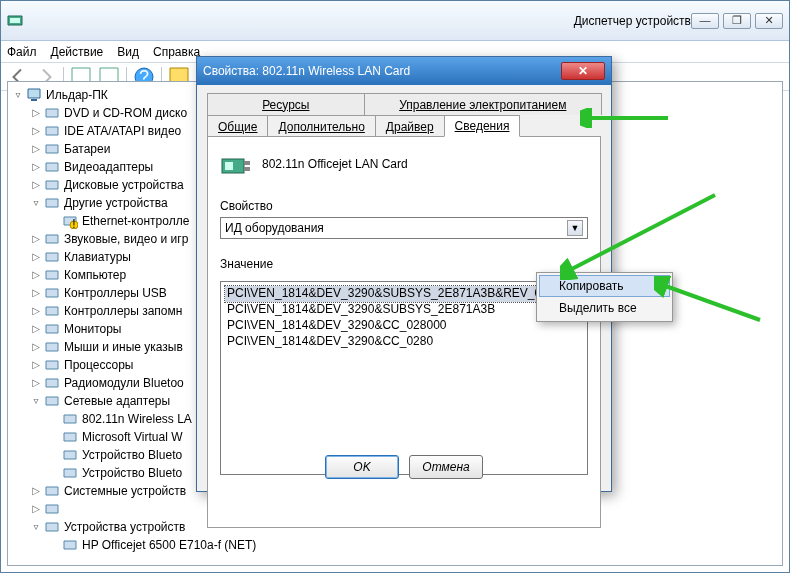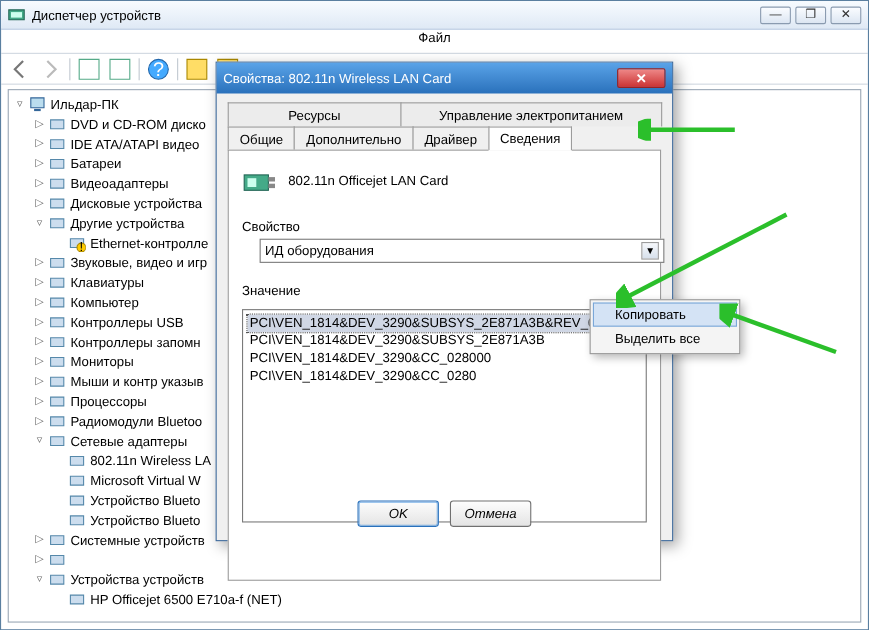--- a/index.html
+++ b/index.html
@@ -1,25 +1,25 @@
 <!DOCTYPE html>
 <html><head>
 <meta charset="utf-8">
 <style>
   * { box-sizing: border-box; font-family: "Segoe UI", Tahoma, sans-serif; font-size: 12px; }
   body { margin: 0; background: #fff; width: 790px; height: 573px; overflow: hidden; position: relative; }
 
   
   .dm-window { position: absolute; left: 0; top: 0; width: 790px; height: 573px; border: 1px solid #5a7fa0; background: #fff; }
-  .dm-titlebar { height: 26px; background: linear-gradient(#f7fbff,#dfe9f5); border-bottom: 1px solid #b0c4de; display:flex; align-items:center; padding:0 6px; }
+  .dm-titlebar { height: 40px; background: linear-gradient(#f7fbff,#dfe9f5); border-bottom: 1px solid #b0c4de; display:flex; align-items:center; padding:0 6px;text-align:right; }
   .dm-titlebar .ic { width:16px; height:16px; margin-right:6px; }
   .dm-titlebar .title { flex:1; color:#000; }
   .winbtns { display:flex; gap:4px; }
   .winbtn { width:28px; height:16px; border:1px solid #8a9bb0; border-radius:2px; background:linear-gradient(#fafcff,#dce6f2); display:flex; align-items:center; justify-content:center; font-size:11px; line-height:1; color:#333; }
-  .dm-menubar { height:22px; border-bottom:1px solid #d0d8e0; display:flex; align-items:center; padding:0 6px; gap:14px;flex-direction:column; }
+  .dm-menubar { height:22px; border-bottom:1px solid #d0d8e0; display:flex; align-items:center; padding:0 6px; gap:14px; }
   .dm-menubar span { color:#000; }
   .dm-toolbar { height:28px; border-bottom:1px solid #d0d8e0; display:flex; align-items:center; padding:0 4px; gap:2px; }
   .tbtn { width:26px; height:22px; border:1px solid transparent; display:flex; align-items:center; justify-content:center; }
   .tsep{ width:1px; height:20px; background:#c0c8d0; margin:0 2px;}
 
   .tree-pane { position:absolute; left:6px; right:6px; top:80px; bottom:6px; border:1px solid #9aa7b5; background:#fff; overflow:hidden; padding:4px 0 4px 4px;}
   .tree { font-size:12px; color:#000; line-height:18px; white-space:nowrap; }
   .tree .row { display:flex; align-items:center; height:18px; }
   .tree .tw { width:12px; text-align:center; color:#6b6b6b; font-size:10px; margin-right:2px;}
   .tree .ic { width:16px; height:16px; margin-right:4px;}
@@ -31,28 +31,28 @@
   
   svg.ic * { vector-effect: non-scaling-stroke; }
 
   
   .props { position:absolute; left:196px; top:56px; width:416px; height:436px; background:#f0f0f0; border:1px solid #3e6a9c; box-shadow:4px 4px 12px rgba(0,0,0,.35); }
   .props-titlebar{ height:28px; background:linear-gradient(#5aa3e8,#2a71bb); display:flex; align-items:center; color:#fff; padding:0 6px; }
   .props-titlebar .title{ flex:1; }
   .props-close{ width:44px; height:18px; background:linear-gradient(#e88,#c33); border:1px solid #922; border-radius:2px; color:#fff; display:flex;align-items:center;justify-content:center; font-weight:bold;}
   .tabs { position:relative; margin:8px 10px 0 10px; }
   .tabrow { display:flex; }
-  .tab { border:1px solid #9c9c9c; border-bottom:none; background:#f0f0f0; height:22px; padding:0 10px; display:flex; align-items:center; margin-right:-1px;}
+  .tab { border:1px solid #9c9c9c; border-bottom:none; background:#f0f0f0; height:22px; padding:0 10px; display:flex; align-items:center; margin-right:-1px;text-decoration:underline;}
   .tab.back{ background:#ececec; }
   .tab.active{ background:#fff; position:relative; z-index:2; border-bottom:1px solid #fff;}
   .tabpanel { border:1px solid #9c9c9c; background:#fff; position:relative; margin-top:-1px; padding:12px; height:392px;}
   .tabpanel .dev-icon { width:32px; height:32px; float:left; margin-right:10px;}
   .tabpanel .dev-name{ padding-top:8px;}
   .sec-label{ clear:both; padding-top:18px; padding-bottom:4px;}
-  .combo { width:100%; height:22px; border:1px solid #7a7a7a; background:#fff; display:flex; align-items:center; padding:0 4px; justify-content:space-between;margin-left:16px;}
+  .combo { width:100%; height:22px; border:1px solid #7a7a7a; background:#fff; display:flex; align-items:center; padding:0 4px; justify-content:space-between;}
   .combo .arrow{ width:16px; height:16px; background:linear-gradient(#f6f8fb,#d7e0ec); border:1px solid #9c9c9c; display:flex;align-items:center;justify-content:center; font-size:9px;}
   .valbox { margin-top:6px; width:100%; height:194px; border:1px solid #7a7a7a; background:#fff; padding:4px; overflow:hidden;}
   .valbox .item{ height:16px; padding:0 2px; white-space:nowrap;}
   .valbox .item.sel{ background:#d0d7e5; outline:1px dotted #555;}
   .btnrow{ position:absolute; left:0; right:0; bottom:12px; display:flex; justify-content:center; gap:10px;}
   .btn{ min-width:74px; height:24px; border:1px solid #707070; background:linear-gradient(#fdfdfd,#e4e4e4); border-radius:3px; display:flex;align-items:center;justify-content:center;font-style:italic;}
   .btn.def{ border-color:#2a71bb; box-shadow:0 0 0 1px #7fb4e8 inset;}
 
   
   .ctx { position:absolute; left:536px; top:272px; width:137px; background:#f4f4f4; border:1px solid #979797; box-shadow:3px 3px 8px rgba(0,0,0,.3); padding:2px;}
@@ -232,21 +232,21 @@
           <svg class="ic" viewBox="0 0 16 16">
             <rect x="2" y="4" width="12" height="8" fill="#cde" stroke="#58a"></rect>
           </svg>
           <span class="lbl">Мониторы</span>
         </div>
         <div class="row indent2">
           <span class="tw">▷</span>
           <svg class="ic" viewBox="0 0 16 16">
             <rect x="2" y="4" width="12" height="8" fill="#cde" stroke="#58a"></rect>
           </svg>
-          <span class="lbl">Мыши и контр указыв</span>
+          <span class="lbl">Мыши и иные указыв</span>
         </div>
         <div class="row indent2">
           <span class="tw">▷</span>
           <svg class="ic" viewBox="0 0 16 16">
             <rect x="2" y="4" width="12" height="8" fill="#cde" stroke="#58a"></rect>
           </svg>
           <span class="lbl">Процессоры</span>
         </div>
         <div class="row indent2">
           <span class="tw">▷</span>

